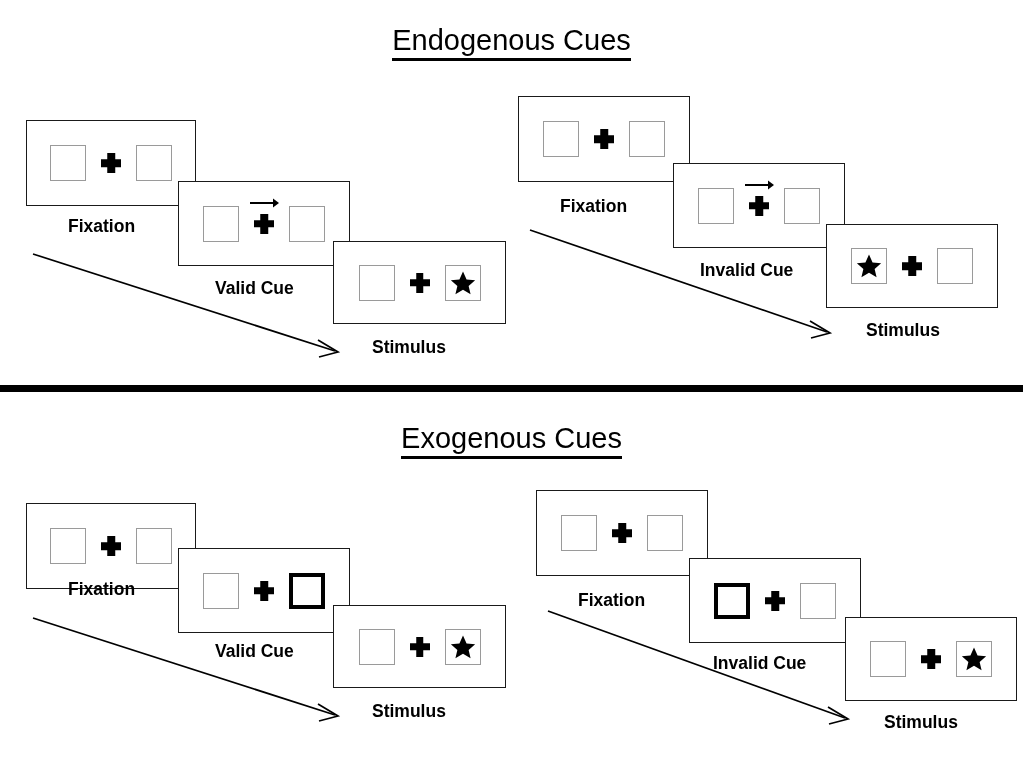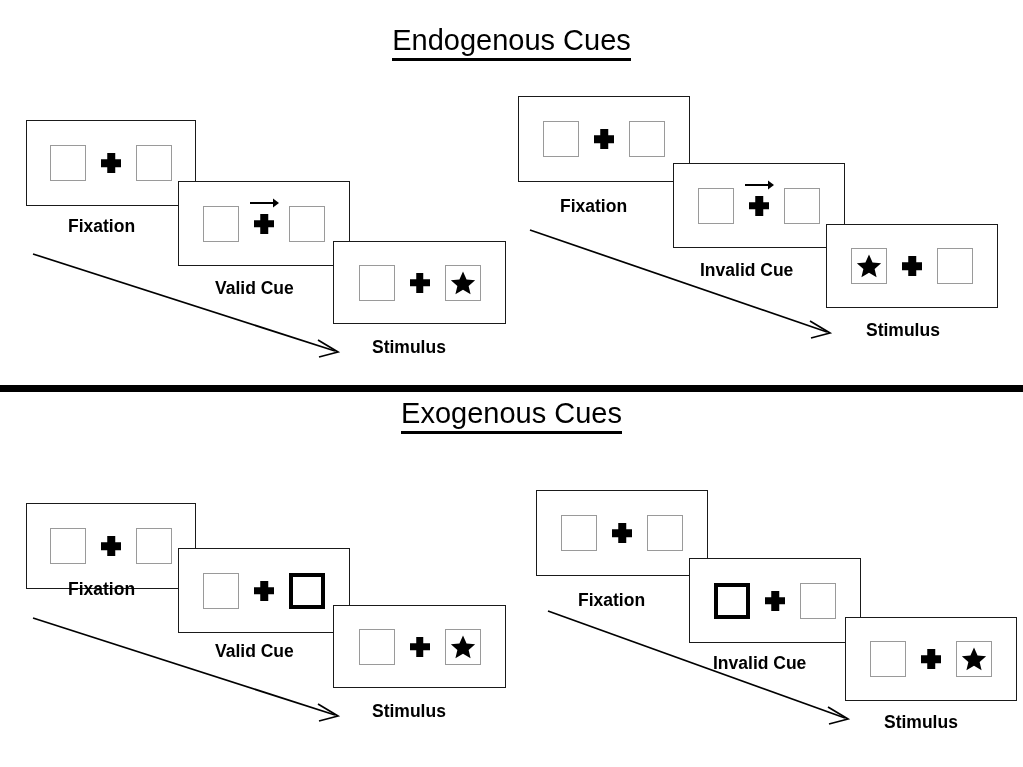--- a/index.html
+++ b/index.html
@@ -224,21 +224,21 @@
   </div>
   <div class="stage-label" style="left:866px; top:320px;">Stimulus</div>
 
   <svg class="time-arrow" style="left:527px; top:224px; width:320px; height:125px;" viewBox="0 0 320 125">
     <line x1="3" y1="6" x2="300" y2="108" stroke="#000" stroke-width="1.7"></line>
     <polyline points="283,97 303,109 284,114" fill="none" stroke="#000" stroke-width="1.7"></polyline>
   </svg>
 
   <div class="divider" style="top:385px;"></div>
 
-  <div class="section-title" style="top:397px;">
+  <div class="section-title" style="top:422px;">
     <span>Exogenous Cues</span>
   </div>
 
   <div class="panel" style="left:26px; top:503px; width:170px; height:86px;">
     <div class="panel-inner">
       <div class="box"></div>
       <div class="plus"></div>
       <div class="box"></div>
     </div>
   </div>

